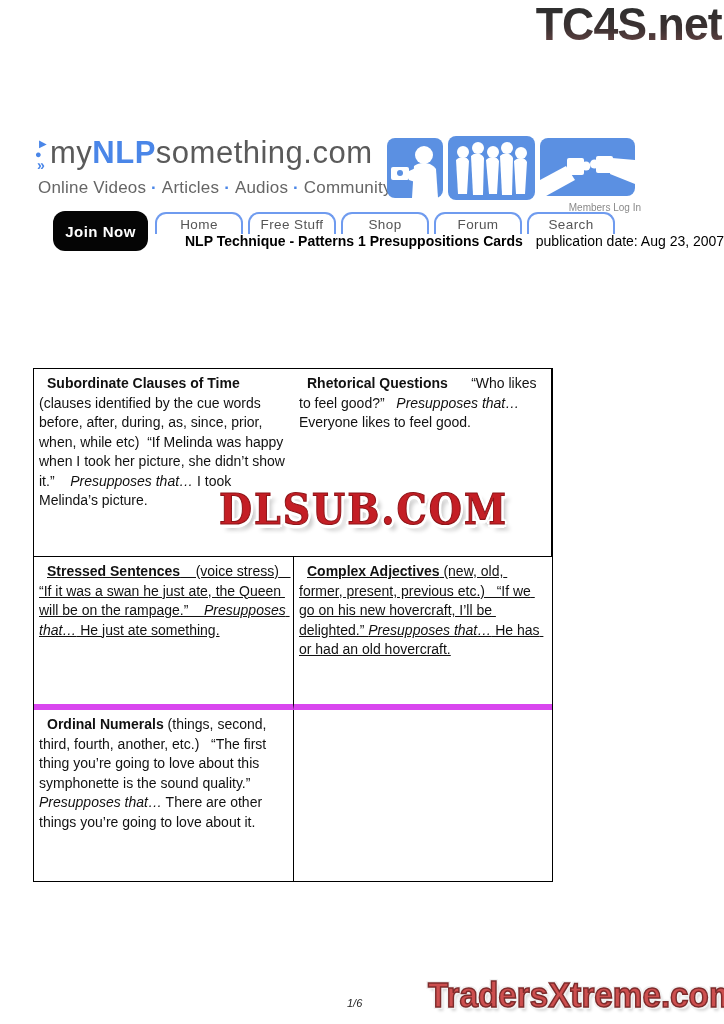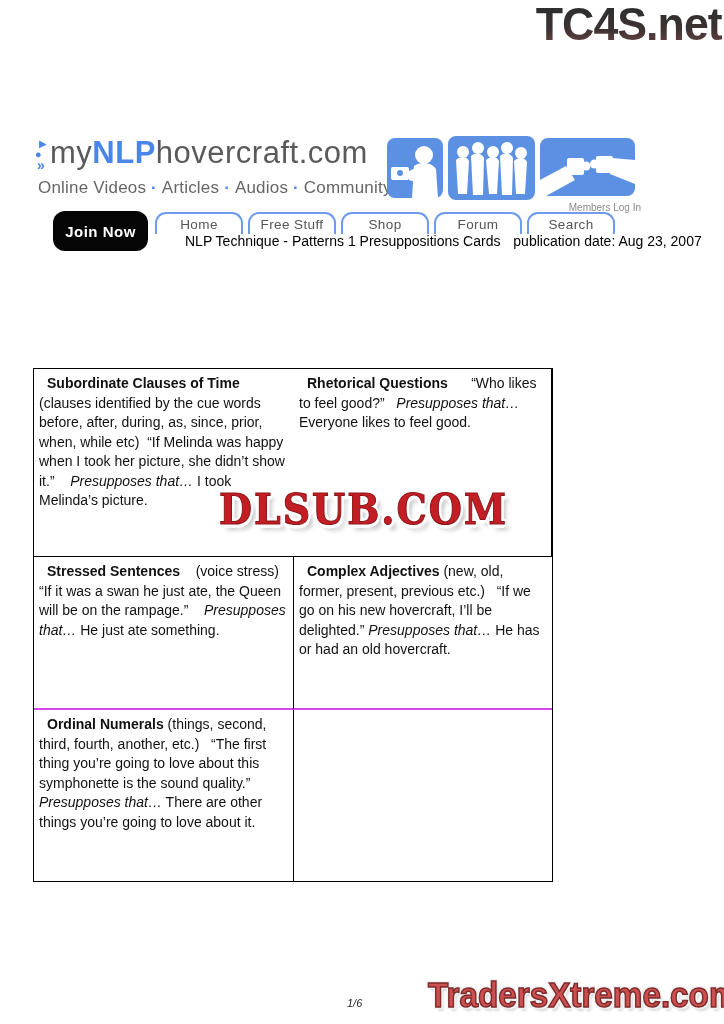--- a/index.html
+++ b/index.html
@@ -46,42 +46,42 @@
   .tabs { position:absolute; left:155px; top:212px; display:flex; gap:5px; }
   .tab {
     width:88px; height:22px; background:#fff;
     border:2px solid #6f9bef; border-bottom:none; border-radius:11px 11px 0 0;
     color:#555; font-size:13.5px; display:flex; align-items:center; justify-content:center;
     letter-spacing:0.4px; cursor:pointer;
   }
 
   
   .title-row { position:absolute; left:165px; top:233px; font-size:14px; white-space:nowrap; color:#000; }
-  .title-row .doc-title { font-weight:normal;padding-left:20px; }
+  .title-row .doc-title { font-weight:bold;padding-left:20px; }
   .title-row .pub-date { margin-left:9px; }
 
   
   .pager { position:absolute; right:39px; top:301px; text-align:right; font-size:13.5px; line-height:16px; }
   .pager a { color:#0000cc; text-decoration:underline; cursor:pointer; }
   .pager .sep { color:#000; margin:0 3px; }
   .nbsp-line { margin-top:1px; color:#000; padding-right:3px; }
 
   
   .cards-table {
     position:absolute; left:33px; top:368px; width:520px;
     display:grid; grid-template-columns:260px 258px; grid-template-rows:188px 153px 171px;
     border:1px solid #000;
   }
   .cell {
     padding:5px 6px 0 5px; font-size:14px; line-height:19.5px; color:#111;
     white-space:pre-wrap; text-indent:8px; overflow:hidden;
   }
   .cell.c-left { border-right:1px solid #000; }
   .cell.r1 { border-bottom:1px solid #000; }
-  .cell.r2 { border-bottom:2px solid #d946ef; }
+  .cell.r2 { border-bottom:6px solid #d946ef;text-decoration:underline; }
   .run-b { font-weight:bold; }
   .run-i { font-style:italic; }
 
   
   .dlsub {
     position:absolute; left:219px; top:484px; z-index:5;
     font-family:"DejaVu Serif", serif; font-weight:bold; font-size:38px; letter-spacing:2px;
     color:#c41e25; -webkit-text-stroke:1px #8e1418; transform:scaleY(1.12); transform-origin:left top;
     text-shadow:
       -2px -2px 0 #fff, 2px -2px 0 #fff, -2px 2px 0 #fff, 2px 2px 0 #fff,
@@ -107,21 +107,21 @@
 <div class="page">
 
   <div class="tc4s">TC4S.net</div>
 
   <div class="logo-block">
     <span class="logo-icon">
       <span class="g1">▶</span>
       <span class="g2">●</span>
       <span class="g3">»</span>
     </span>
-    <span class="logo-text"><span>my</span><span class="accent">NLP</span><span>hovercraft.com</span></span>
+    <span class="logo-text"><span>my</span><span class="accent">NLP</span><span>something.com</span></span>
   </div>
   <div class="tagline"><span>Online Videos</span><span class="tag-sep"> · </span><span>Articles</span><span class="tag-sep"> · </span><span>Audios</span><span class="tag-sep"> · </span><span>Community</span></div>
 
   <div class="panel panel1">
     <svg viewBox="0 0 56 60">
       <circle cx="37" cy="17" r="9" fill="#fff"></circle>
       <path d="M27 28 C33 23 45 24 49 31 L51 60 L25 60 Z" fill="#fff"></path>
       <rect x="4" y="29" width="18" height="13" rx="2" fill="#fff"></rect>
       <path d="M22 33 L31 29 L31 45 L22 42 Z" fill="#fff"></path>
       <circle cx="13" cy="35" r="3" fill="#5b90e2"></circle>

